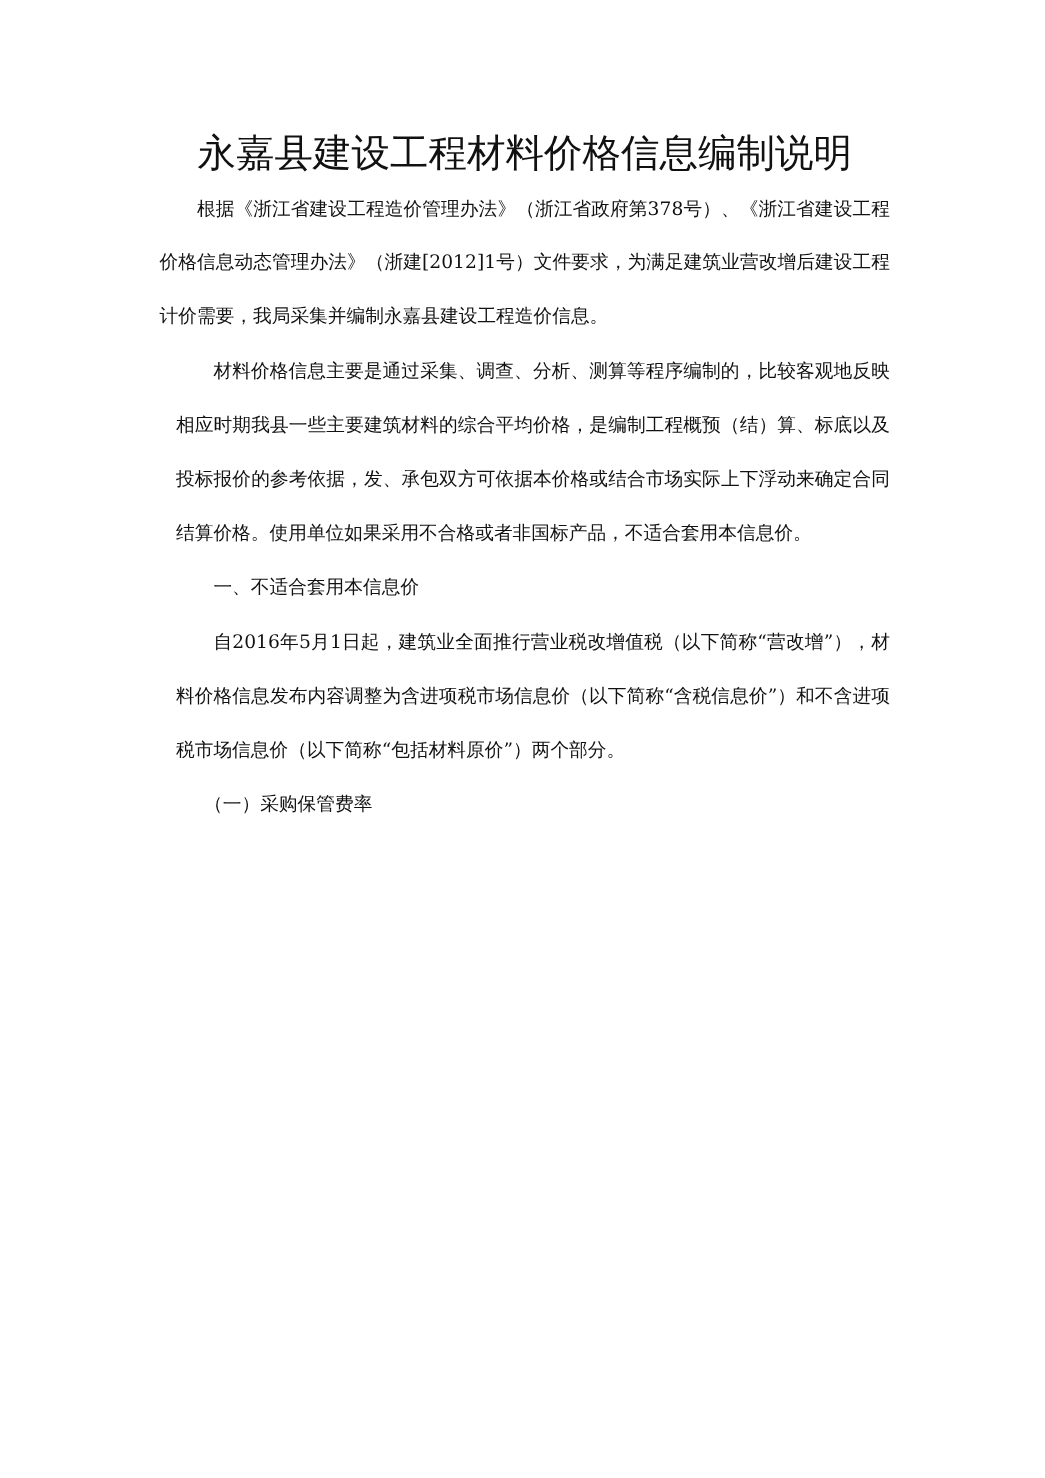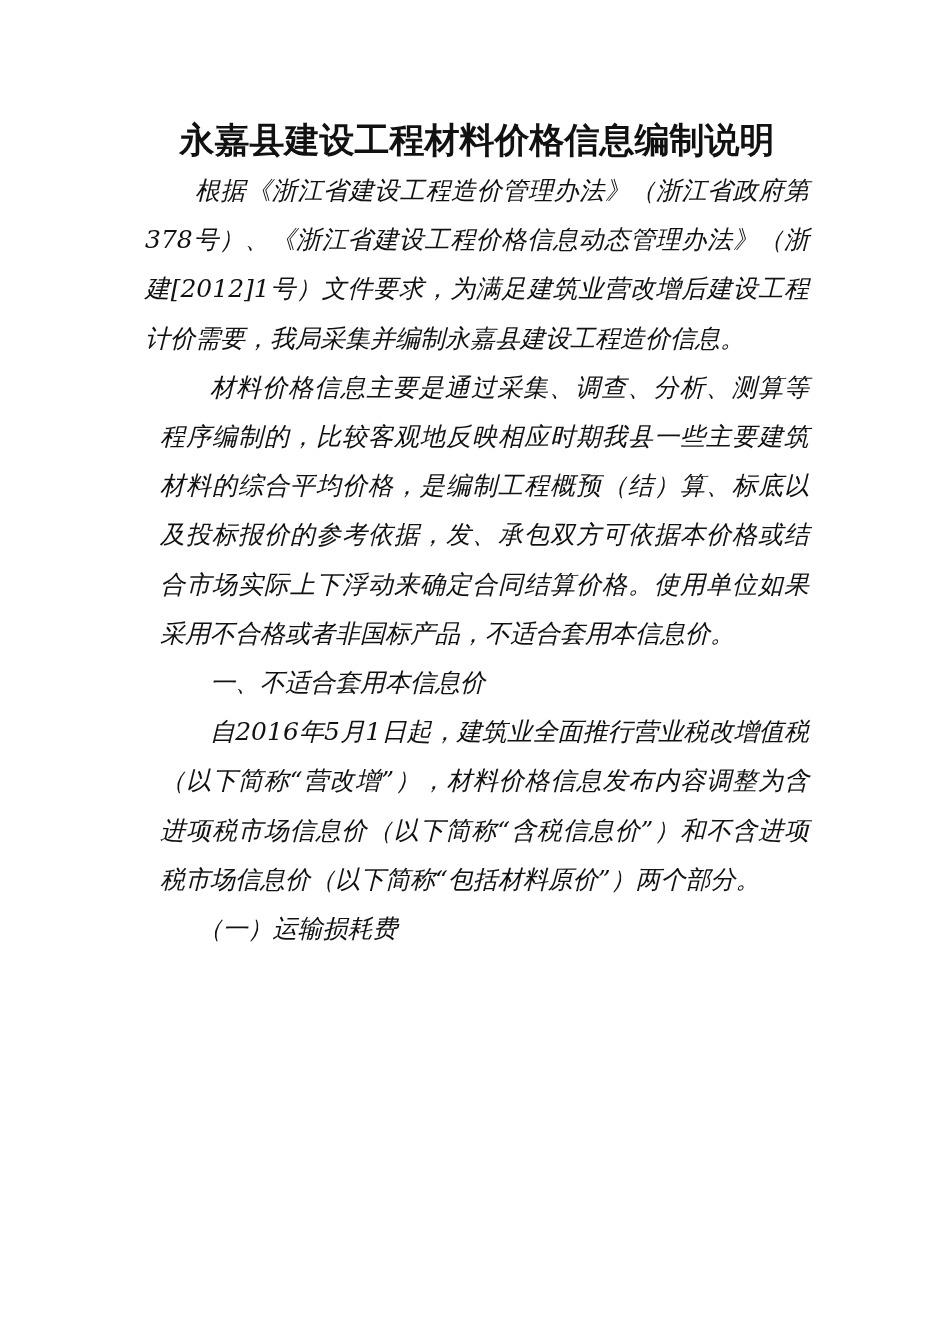--- a/index.html
+++ b/index.html
@@ -24,37 +24,36 @@
     .title {
       position: absolute;
       left: 0;
       top: 112px;
       width: 664px;
       text-align: center;
       font-size: 35px;
       line-height: 56px;
       letter-spacing: 0px;
       margin: 0;
-      font-weight: bold;
+      font-weight: normal;
       white-space: nowrap;
     }
     .body-text {
       position: absolute;
       left: 0;
       top: 166px;
       width: 664px;
     }
     .para {
       margin: 0 0 0 0;
-      font-size: 25px;
+      font-size: 17px;
       line-height: 49.2px;
       text-align: justify;
       text-indent: 2em;
       word-break: break-all;
-      font-style: italic;
     }
     .para.heading {
       text-indent: 2em;
     }
     .para.subheading {
       text-indent: 1.5em;
     }
     .para + .para {
       margin-top: 0;
       margin-left: 15px;
@@ -64,15 +63,15 @@
 <body>
 
 <div class="page">
   <h1 class="title">永嘉县建设工程材料价格信息编制说明</h1>
 
   <div class="body-text">
     <p class="para">根据《浙江省建设工程造价管理办法》（浙江省政府第378号）、《浙江省建设工程价格信息动态管理办法》（浙建[2012]1号）文件要求，为满足建筑业营改增后建设工程计价需要，我局采集并编制永嘉县建设工程造价信息。</p>
     <p class="para">材料价格信息主要是通过采集、调查、分析、测算等程序编制的，比较客观地反映相应时期我县一些主要建筑材料的综合平均价格，是编制工程概预（结）算、标底以及投标报价的参考依据，发、承包双方可依据本价格或结合市场实际上下浮动来确定合同结算价格。使用单位如果采用不合格或者非国标产品，不适合套用本信息价。</p>
     <p class="para heading">一、不适合套用本信息价</p>
     <p class="para">自2016年5月1日起，建筑业全面推行营业税改增值税（以下简称“营改增”），材料价格信息发布内容调整为含进项税市场信息价（以下简称“含税信息价”）和不含进项税市场信息价（以下简称“包括材料原价”）两个部分。</p>
-    <p class="para subheading">（一）运输损耗费</p>
+    <p class="para subheading">（一）采购保管费率</p>
   </div>
 </div>
 
 </body></html>

